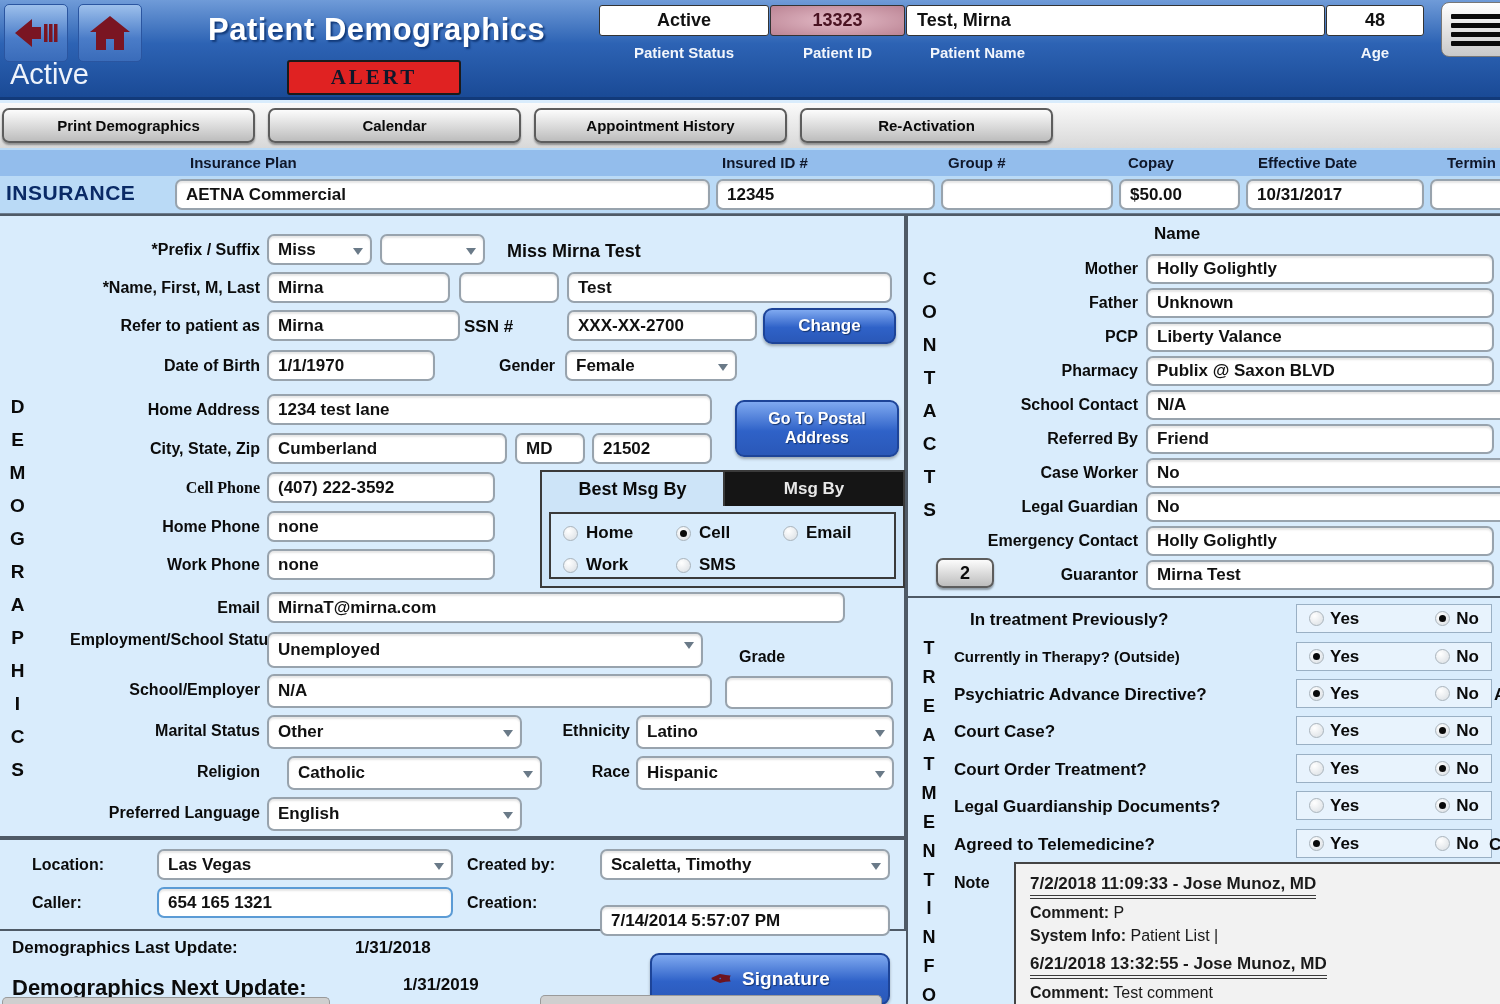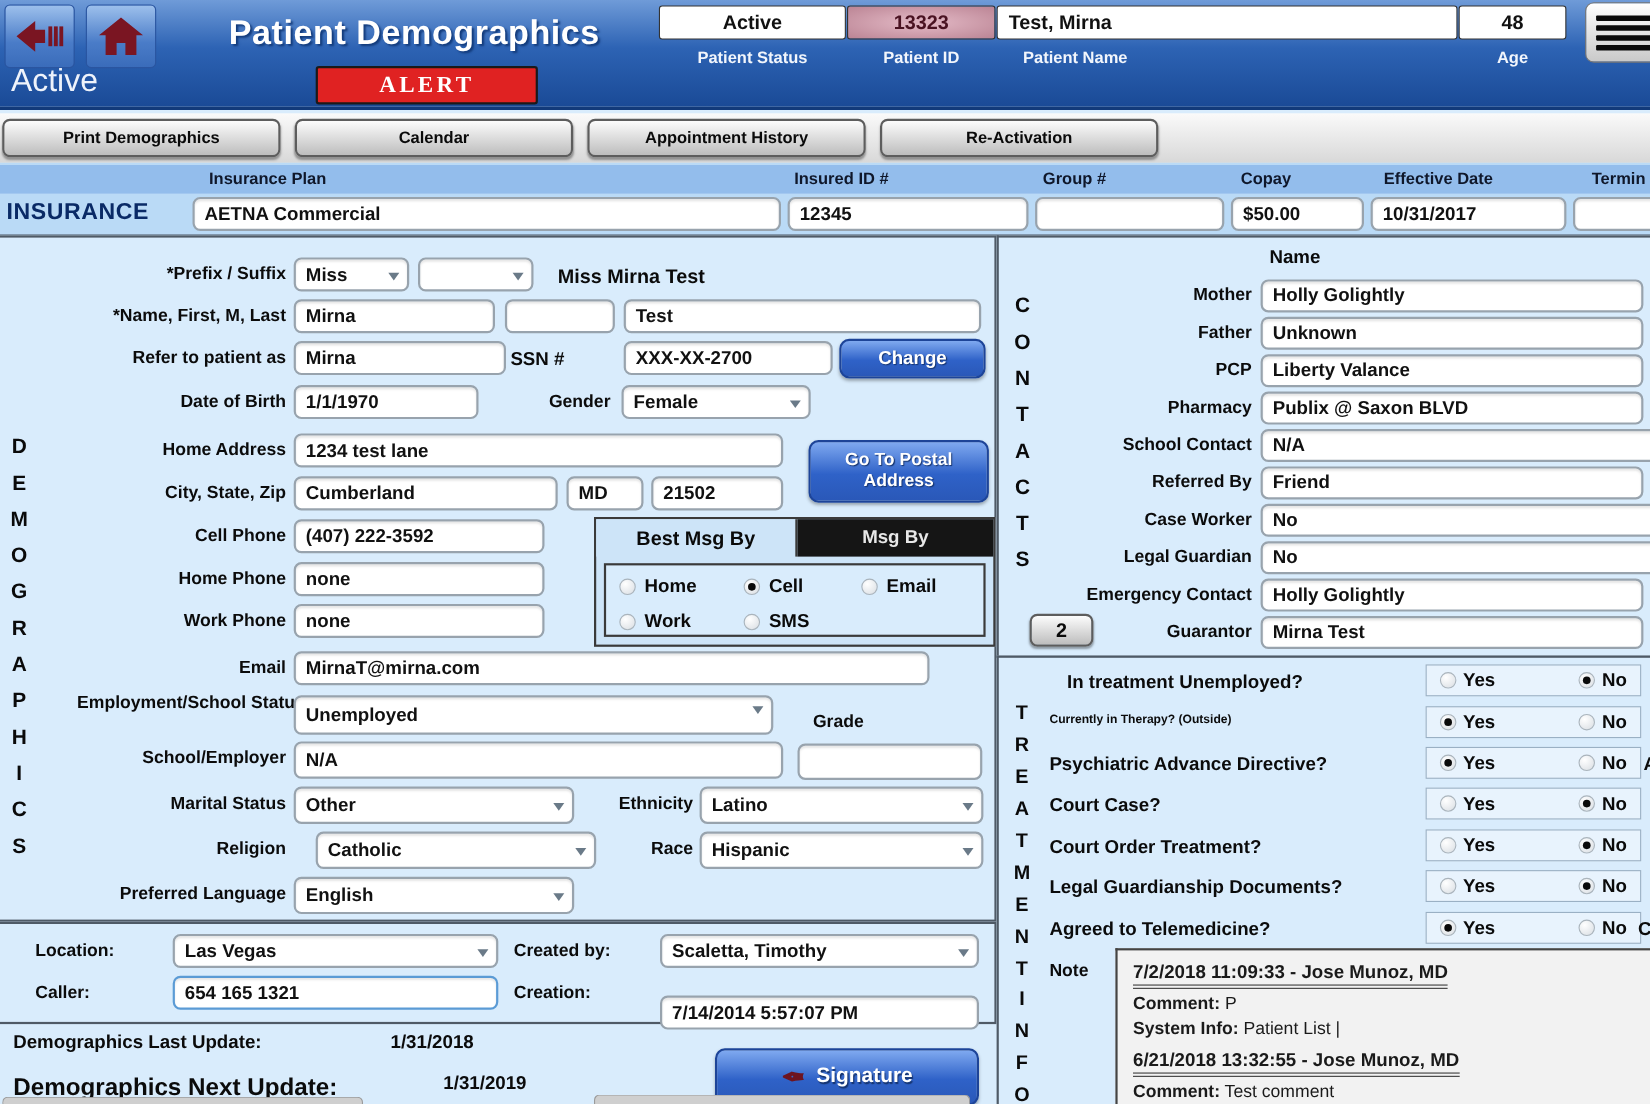--- a/index.html
+++ b/index.html
@@ -10,22 +10,22 @@
   
   .hdr { position:absolute; left:0; top:0; width:1500px; height:100px;
          background:linear-gradient(180deg,#6f9bd8 0%, #2d63b4 45%, #1a4a96 100%);
          border-bottom:3px solid #123a7a; }
   .icon-btn { position:absolute; top:4px; width:64px; height:58px; border-radius:5px;
               background:linear-gradient(180deg,#9dc0ec,#4a7cc8 60%,#3a6cba);
               border:1px solid #2a55a0; display:flex; align-items:center; justify-content:center; cursor:pointer; }
   .app-title { position:absolute; left:208px; top:12px; font-size:31px; font-weight:700; color:#fff;
                text-shadow:2px 2px 2px #123a7a; letter-spacing:0.5px; }
   .status-left { position:absolute; left:10px; top:58px; font-size:29px; color:#eef3fb; }
-  .alert-btn { position:absolute; left:287px; top:60px; width:202px; height:35px; background:#e02222;
-               border:2px solid #1a1a1a; border-radius:3px; color:#ffffff; font-family:"Liberation Serif", serif;
+  .alert-btn { position:absolute; left:287px; top:60px; width:174px; height:35px; background:#e02222;
+               border:2px solid #1a1a1a; border-radius:3px; color:#0f172a; font-family:"Liberation Serif", serif;
                font-weight:700; font-size:21px; letter-spacing:3px; text-align:center; line-height:31px; cursor:pointer; }
   .hfield { position:absolute; top:5px; height:31px; background:#fff; border:1px solid #333; border-radius:3px;
             font-size:18px; font-weight:700; color:#111; display:flex; align-items:center; }
   .hlabel { position:absolute; top:44px; font-size:15px; font-weight:600; color:#f2f6fc; }
   .menu-btn { position:absolute; left:1441px; top:2px; width:72px; height:55px; border-radius:8px;
               background:linear-gradient(180deg,#ffffff,#c9c9c9); border:1px solid #777;
               display:flex; flex-direction:column; justify-content:center; gap:4px; padding:0 9px; cursor:pointer; }
   .menu-bar { height:5px; background:#0a0a0a; border-radius:1px; }
 
   
@@ -188,21 +188,21 @@
 
     <div class="lbl" style="left:30px; top:185px; width:230px;">Home Address</div>
     <div class="f" style="left:267px; top:178px; width:445px;">1234 test lane</div>
     <div class="bluebtn" style="left:735px; top:184px; width:164px; height:57px; font-size:16px; line-height:1.15; padding:0 14px;">Go To Postal Address</div>
 
     <div class="lbl" style="left:30px; top:224px; width:230px;">City, State, Zip</div>
     <div class="f" style="left:267px; top:217px; width:240px;">Cumberland</div>
     <div class="f" style="left:515px; top:217px; width:70px;">MD</div>
     <div class="f" style="left:592px; top:217px; width:120px;">21502</div>
 
-    <div class="lbl" style="left:30px; top:263px; width:230px;">Cell Phone</div>
+    <div class="lbl" style="left:30px; top:263px; width:230px;font-family:Liberation Serif, serif;">Cell Phone</div>
     <div class="f" style="left:267px; top:256px; width:228px;">(407) 222-3592</div>
     <div class="lbl" style="left:30px; top:302px; width:230px;">Home Phone</div>
     <div class="f" style="left:267px; top:295px; width:228px;">none</div>
     <div class="lbl" style="left:30px; top:340px; width:230px;">Work Phone</div>
     <div class="f" style="left:267px; top:333px; width:228px;">none</div>
 
     <div class="msgbox">
       <div class="tab-active">Best Msg By</div>
       <div class="tab-dark">Msg By</div>
       <div class="msg-inner">
@@ -326,33 +326,33 @@
     <div class="f" style="left:238px; top:310px; width:348px; height:30px;">Holly Golightly</div>
     <div class="graybtn" style="position:absolute; left:28px; top:342px; width:58px; height:30px; font-size:18px;">2</div>
     <div class="lbl" style="left:90px; top:350px; width:140px;">Guarantor</div>
     <div class="f" style="left:238px; top:344px; width:348px; height:30px;">Mirna Test</div>
   </div>
 
   <div class="panel" style="left:906px; top:596px; width:596px; height:410px; border-right:none; border-bottom:none;">
     <div class="vert" style="left:10px; top:40px; font-size:18px; letter-spacing:9px;">TREATMENT</div>
     <div class="vert" style="left:10px; top:300px; font-size:18px; letter-spacing:9px;">INFO</div>
 
-    <div class="lblL" style="left:62px; top:12px; font-size:17px; font-weight:700;">In treatment Unemployed?</div>
+    <div class="lblL" style="left:62px; top:12px; font-size:17px; font-weight:700;">In treatment Previously?</div>
     <div class="rgroup" style="left:388px; top:6px;">
       <span class="rpair">
           <span class="rb"></span>
           <span class="rlab">Yes</span>
         </span>
       <span class="rpair">
           <span class="rb on"></span>
           <span class="rlab">No</span>
         </span>
     </div>
 
-    <div class="lblL" style="left:46px; top:50px; font-size:11px; font-weight:700;">Currently in Therapy? (Outside)</div>
+    <div class="lblL" style="left:46px; top:50px; font-size:15px; font-weight:700;">Currently in Therapy? (Outside)</div>
     <div class="rgroup" style="left:388px; top:44px;">
       <span class="rpair">
           <span class="rb on"></span>
           <span class="rlab">Yes</span>
         </span>
       <span class="rpair">
           <span class="rb"></span>
           <span class="rlab">No</span>
         </span>
     </div>

